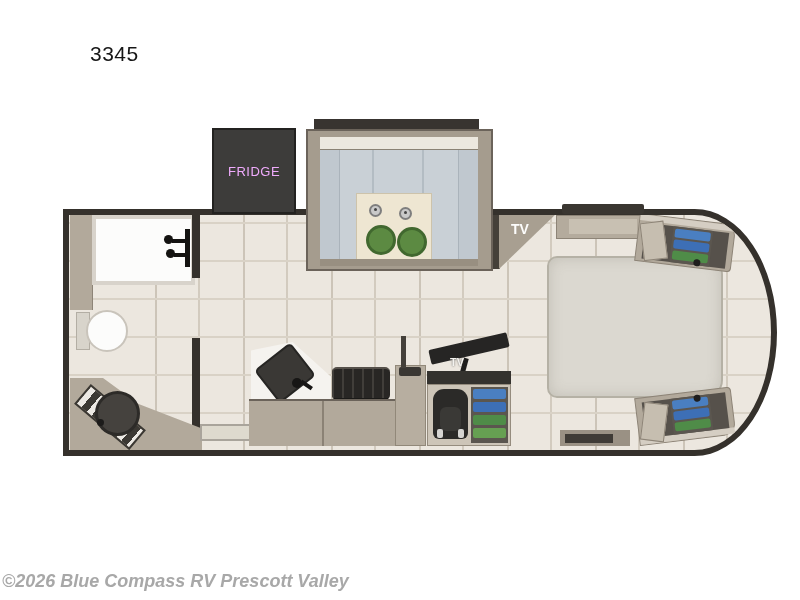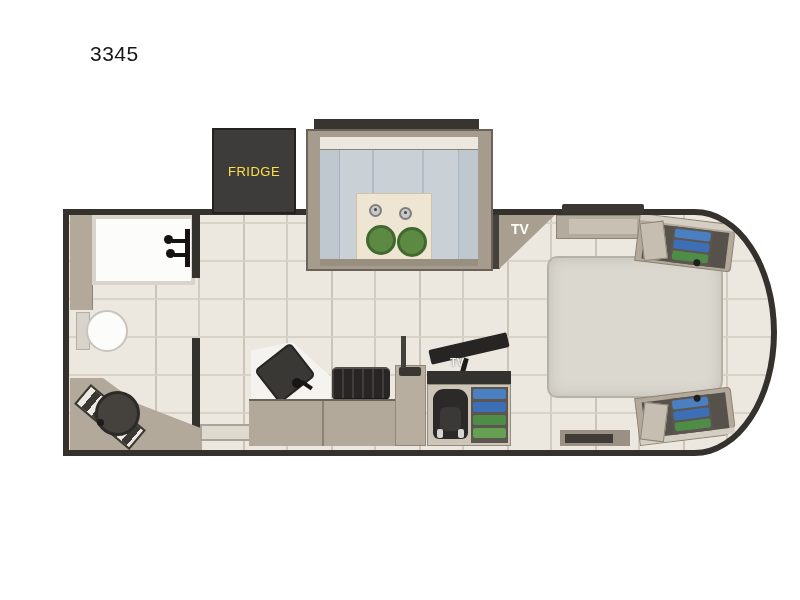--- a/index.html
+++ b/index.html
@@ -114,21 +114,21 @@
   .wd-shelf-b{left:34px;top:4px;}
   .wd-knob{width:7px;height:7px;border-radius:50%;background:#1f1e1d;}
   .knob-t{left:58px;top:38px;}
   .knob-b{left:58px;top:3px;}
   .foot-mat{left:491px;top:215px;width:70px;height:16px;background:#9a9184;}
   .foot-mat-dark{left:496px;top:219px;width:48px;height:9px;background:#3f3b36;}
 
   
   .fridge{left:212px;top:128px;width:84px;height:86px;background:var(--fridge,#3d3c3a);
           border:2px solid #232220;box-sizing:border-box;display:flex;align-items:center;justify-content:center;}
-  .fridge-label{color:#fde047;font-size:13px;letter-spacing:.5px;}
+  .fridge-label{color:#f0abfc;font-size:13px;letter-spacing:.5px;}
   .window-bar{left:562px;top:204px;width:82px;height:10px;background:#3a3631;border-radius:2px;}
 
   .slide-cap{left:314px;top:119px;width:165px;height:11px;background:#383430;}
   .slide{left:306px;top:129px;width:187px;height:142px;background:#a59c8e;border:2px solid #6b635a;box-sizing:border-box;}
   .slide-band{left:12px;top:6px;width:158px;height:13px;background:#ece8df;border-bottom:1px solid #8a8274;box-sizing:border-box;}
   .cushions{left:12px;top:19px;width:158px;height:110px;background:var(--cushion,#c9d0d6);}
   .cush-side-l{left:12px;top:19px;width:20px;height:110px;background:#c0c8cf;border-right:1px solid #aab3bb;box-sizing:border-box;}
   .cush-side-r{left:150px;top:19px;width:20px;height:110px;background:#c0c8cf;border-left:1px solid #aab3bb;box-sizing:border-box;}
   .cush-seam1{left:64px;top:19px;width:2px;height:110px;background:#b3bcc3;}
   .cush-seam2{left:114px;top:19px;width:2px;height:110px;background:#b3bcc3;}
@@ -254,13 +254,14 @@
         <span class="cup-dot"></span>
       </div>
     <div class="abs cup cup-2">
         <span class="cup-dot"></span>
       </div>
     <div class="abs stool stool-1"></div>
     <div class="abs stool stool-2"></div>
     <div class="abs seat-front"></div>
   </div>
 
+  <div class="abs watermark">©2026 Blue Compass RV Prescott Valley</div>
 </div>
 
 </body></html>

